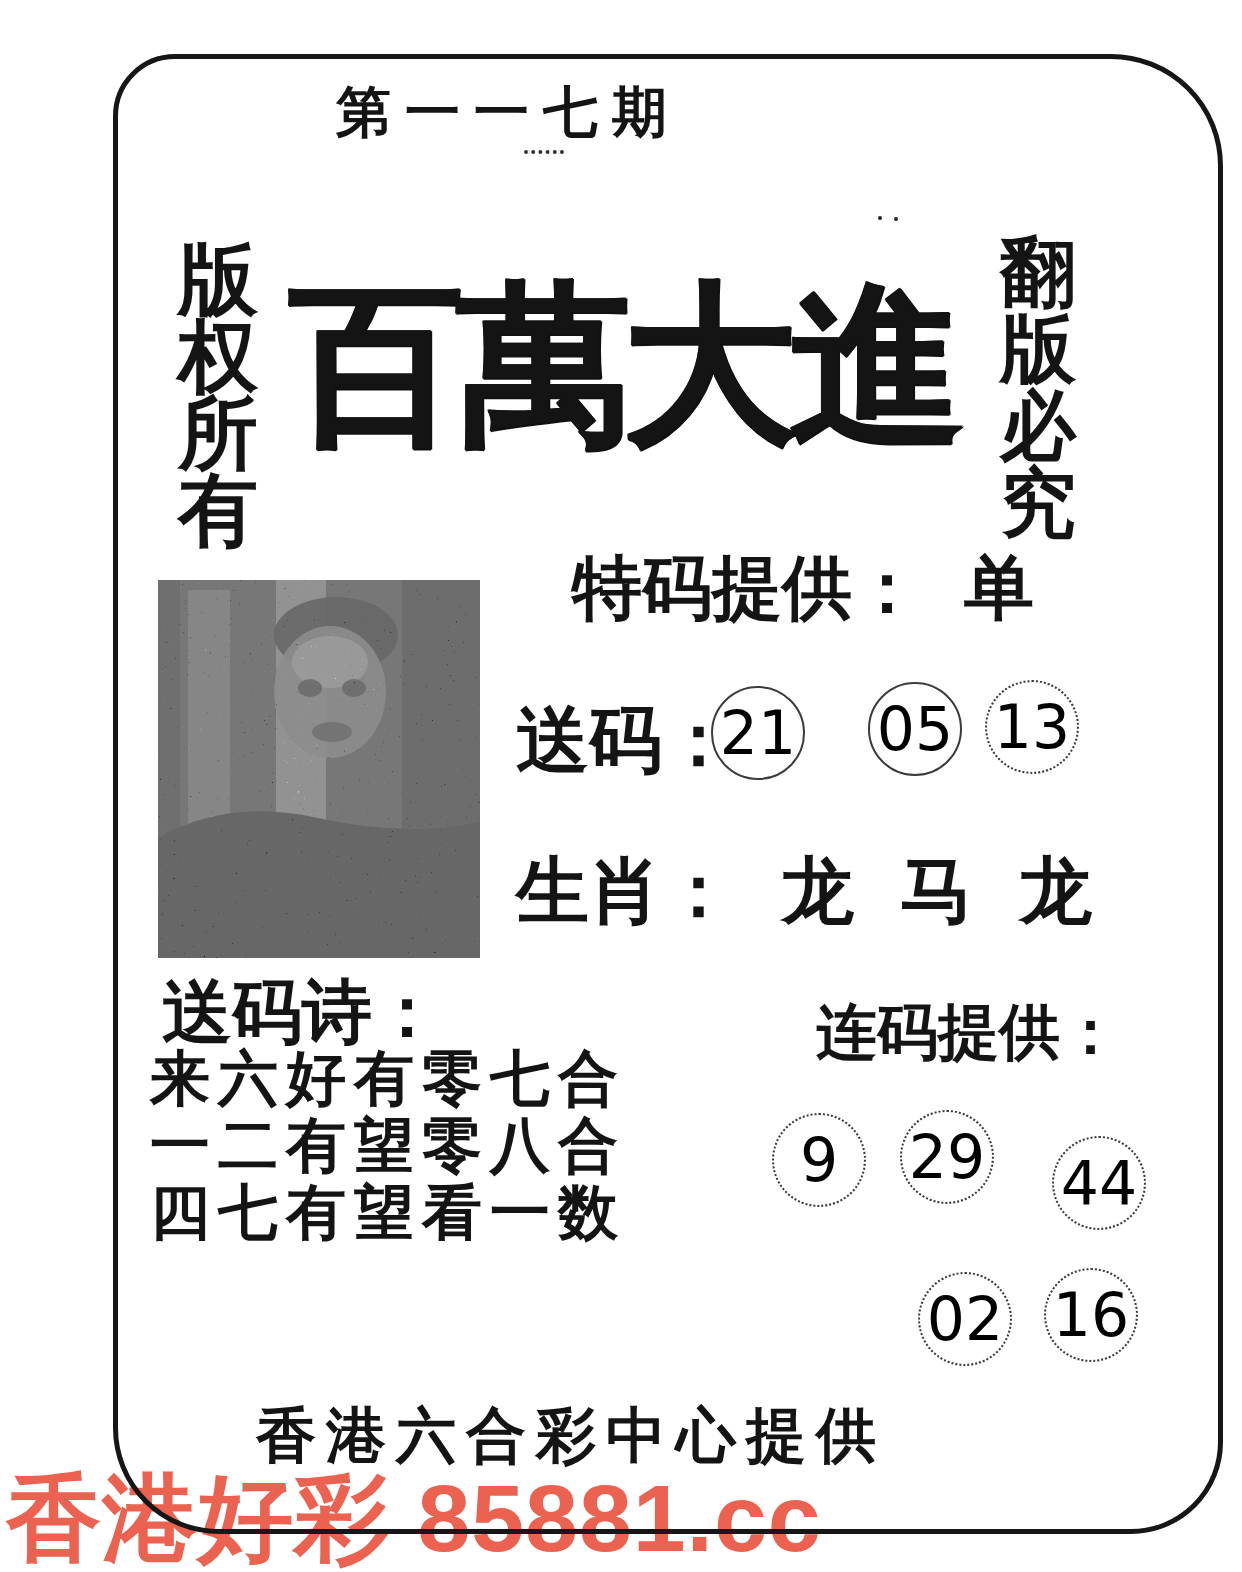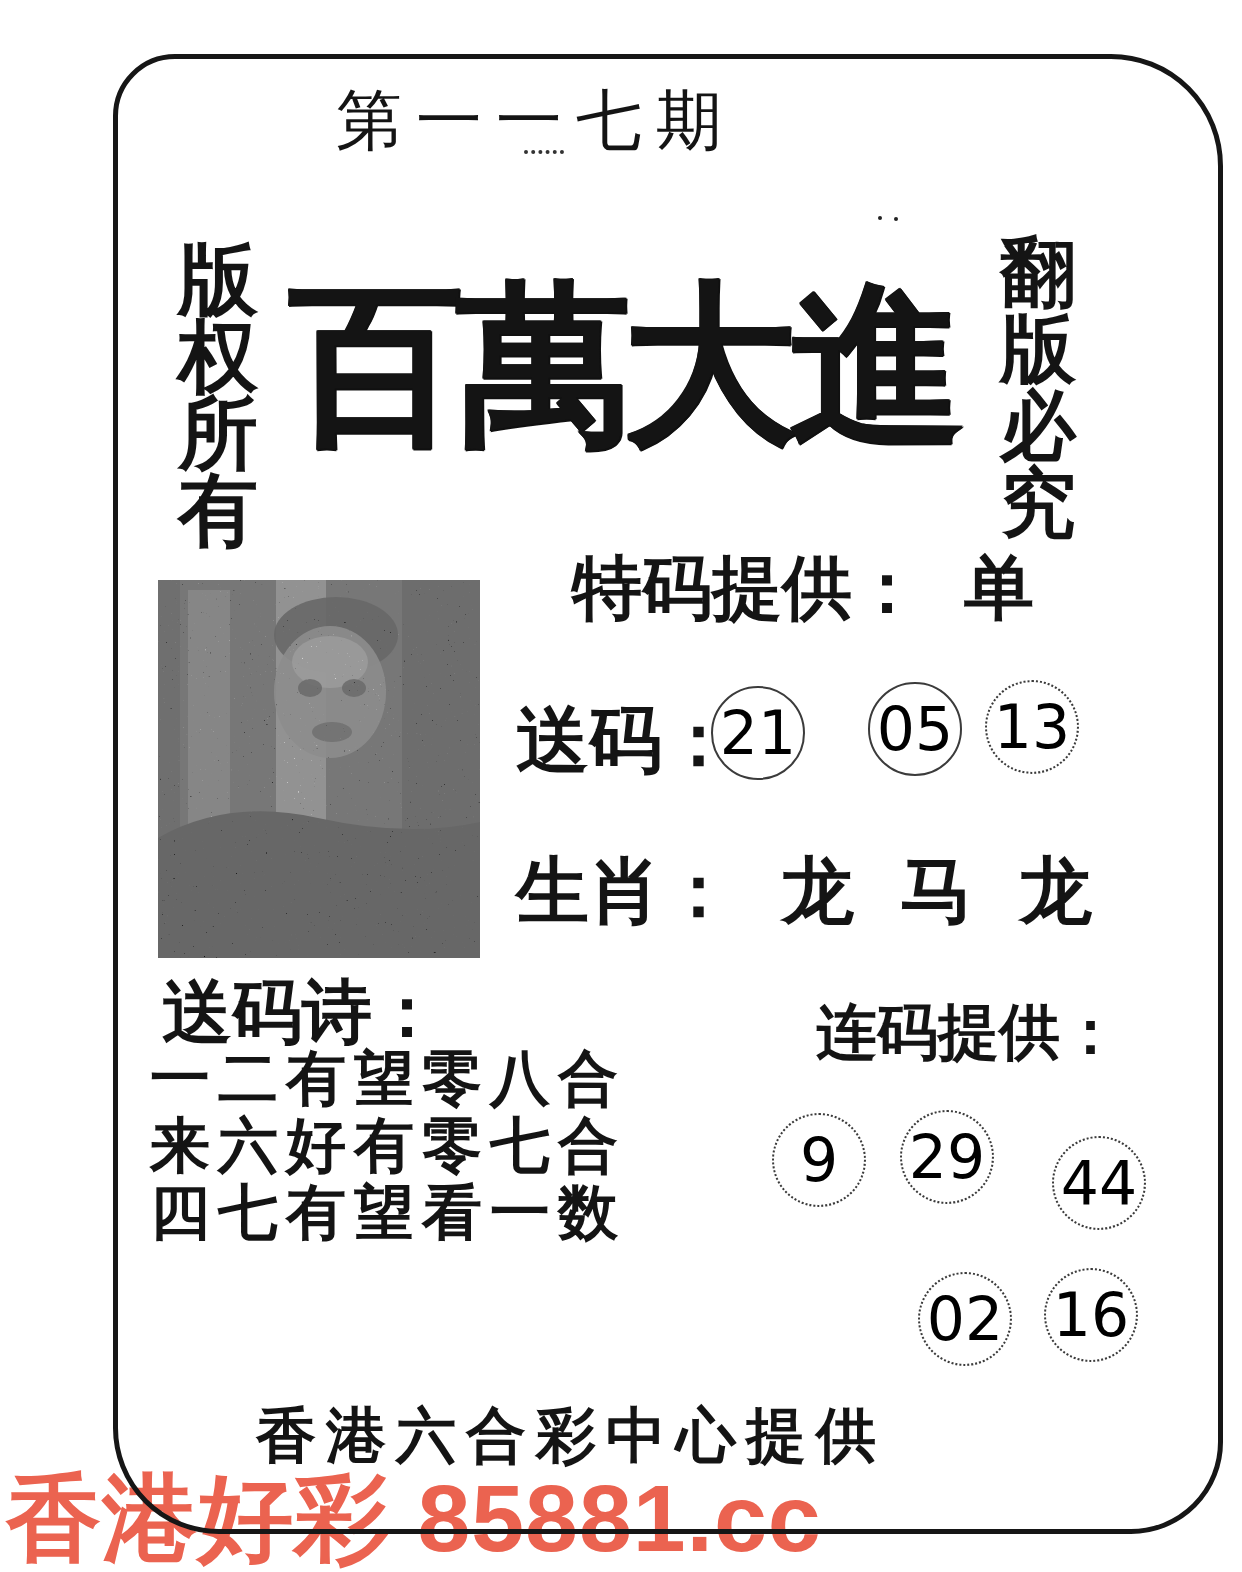--- a/index.html
+++ b/index.html
@@ -17,21 +17,21 @@
     left:113px;top:54px;
     width:1100px;height:1470px;
     border:5px solid #161616;
     border-radius:62px 112px 92px 106px;
     background:transparent;
     z-index:5;
     pointer-events:none;
   }
   .issue{
     position:absolute;left:336px;top:76px;
-    font-size:66px;font-weight:400;letter-spacing:14px;
+    font-size:55px;font-weight:700;letter-spacing:14px;
     white-space:nowrap;
   }
   .v-text{position:absolute;font-weight:700;}
   .v-text span{display:block;text-align:center;}
   .copyright{left:178px;top:242px;font-size:80px;line-height:77px;}
   .antipiracy{left:1000px;top:234px;font-size:76px;line-height:77px;}
   .main-title{
     position:absolute;left:288px;top:248px;
     font-size:175px;font-weight:900;letter-spacing:-8px;
     white-space:nowrap;line-height:1.35;
@@ -167,22 +167,22 @@
   <div class="ball b-21">21</div>
   <div class="ball b-05">05</div>
   <div class="ball b-13">13</div>
 
   <div class="zodiac-line">
     <span>生肖：</span><span class="zv">龙</span><span class="zv">马</span><span class="zv">龙</span>
   </div>
 
   <div class="poem-title">送码诗：</div>
   <div class="poem">
+    <div>来六好有零七合</div>
     <div>一二有望零八合</div>
-    <div>来六好有零七合</div>
     <div>四七有望看一数</div>
   </div>
 
   <div class="linked-label">连码提供：</div>
   <div class="ball b-12">9</div>
   <div class="ball b-29">29</div>
   <div class="ball b-44">44</div>
   <div class="ball b-02">02</div>
   <div class="ball b-16">16</div>
 

